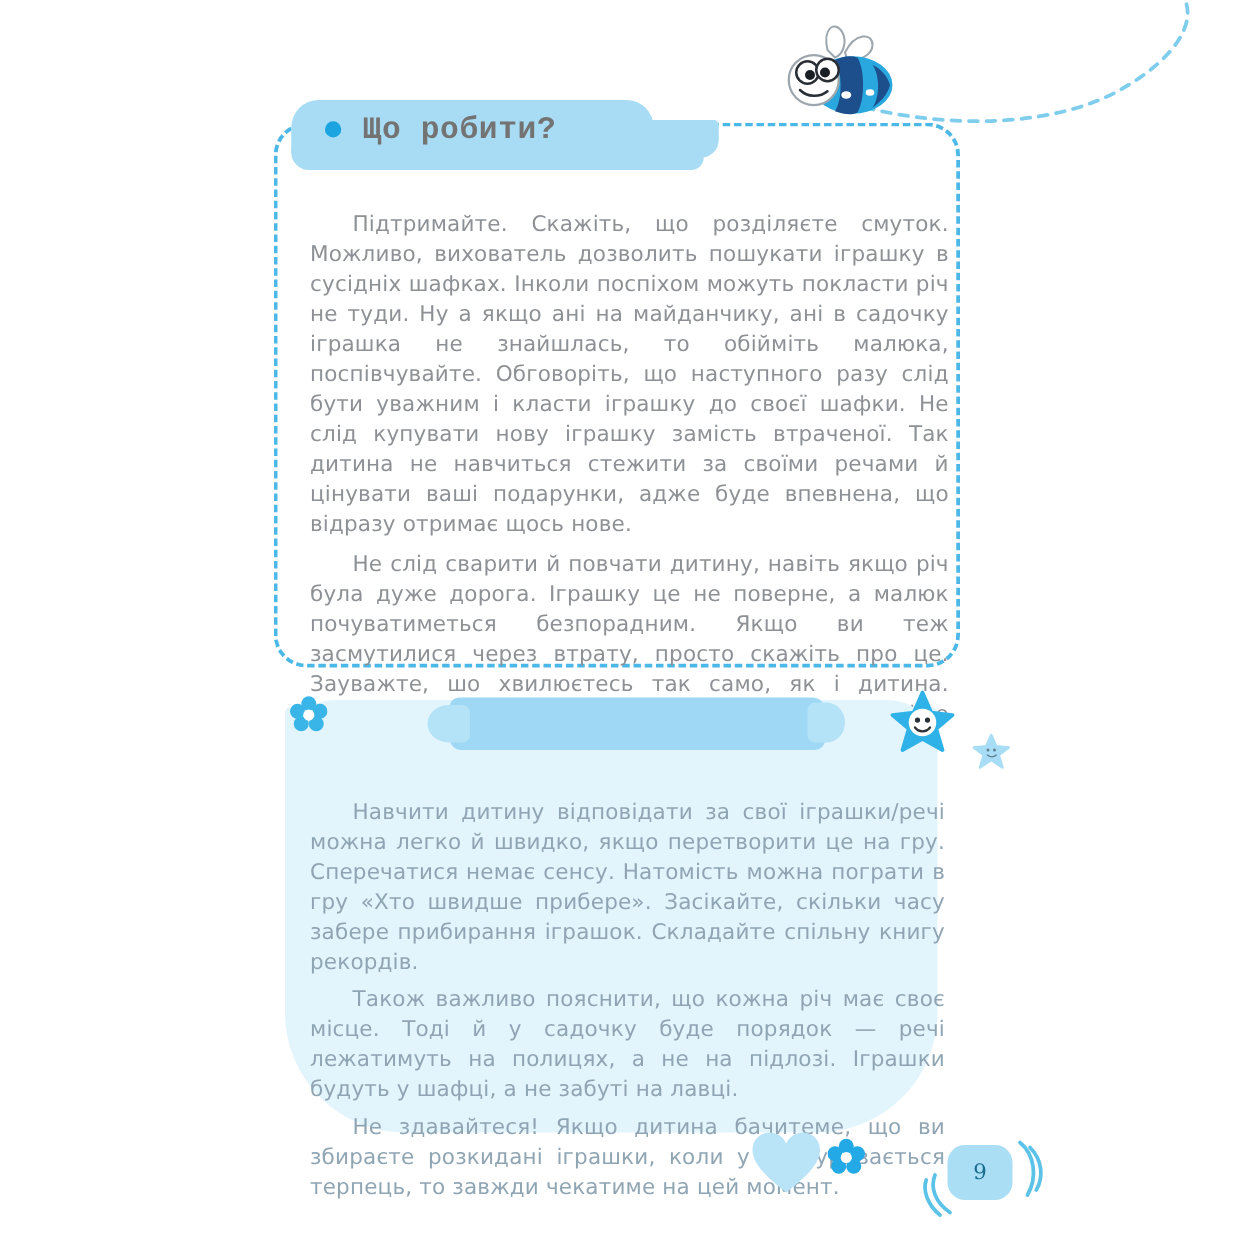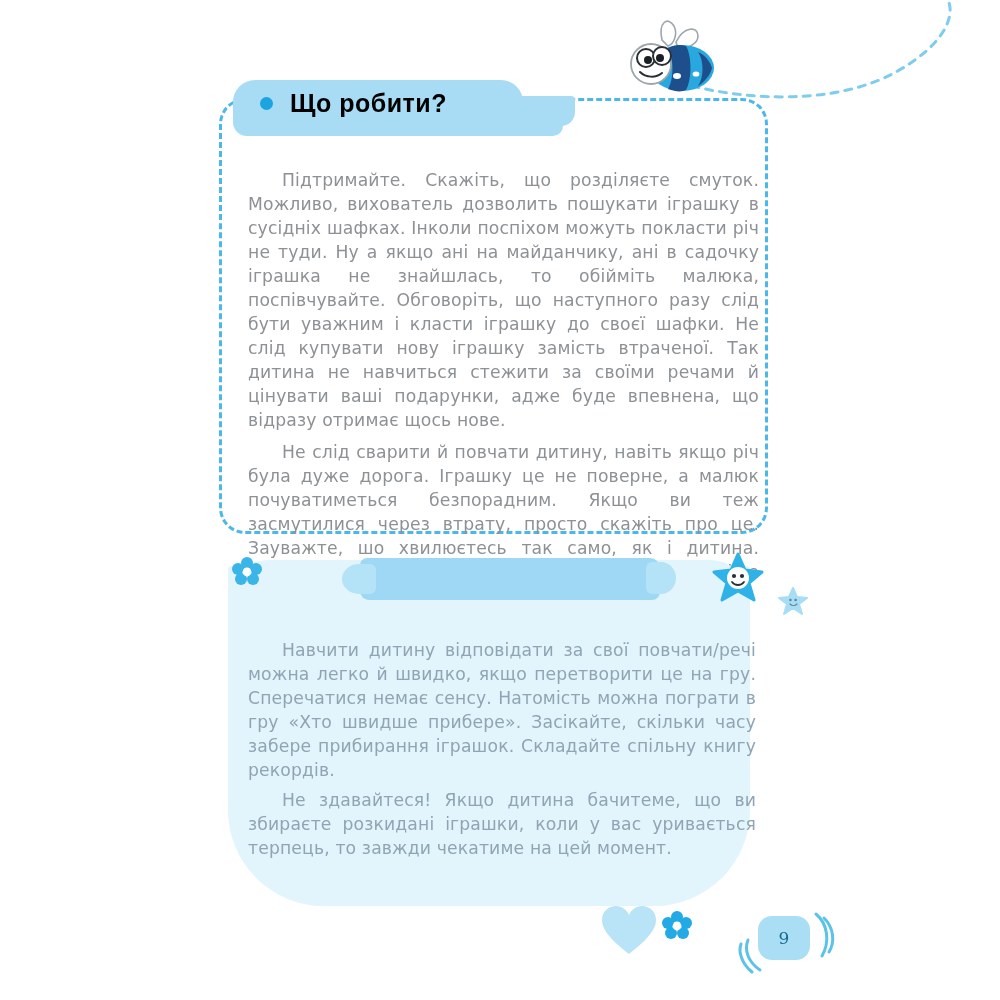--- a/index.html
+++ b/index.html
@@ -71,24 +71,24 @@
     display:flex;align-items:center;
     z-index:6;
   }
   .bullet-dot{
     width:13px;height:13px;border-radius:50%;
     background:#1ba4e0;
     margin-left:27px;margin-right:17px;
     flex:0 0 auto;
   }
   .ribbon-title{
-    font-family:Liberation Sans, sans-serif;
+    font-family:Liberation Mono, monospace;
     font-weight:700;
     font-size:25px;
-    color:#000000;
+    color:#737373;
     letter-spacing:0.5px;
     white-space:nowrap;
   }
 
   
   .body-text{
     position:absolute;
     font-size:17.2px;
     line-height:24px;
     text-align:justify;
@@ -242,21 +242,22 @@
     <p>Підтримайте. Скажіть, що розділяєте смуток. Можливо, вихователь дозволить пошукати іграшку в сусідніх шафках. Інколи поспіхом можуть покласти річ не туди. Ну а якщо ані на майданчику, ані в садочку іграшка не знайшлась, то обійміть малюка, поспівчувайте. Обговоріть, що наступного разу слід бути уважним і класти іграшку до своєї шафки. Не слід купувати нову іграшку замість втраченої. Так дитина не навчиться стежити за своїми речами й цінувати ваші подарунки, адже буде впевнена, що відразу отримає щось нове.</p>
     <p class="p2">Не слід сварити й повчати дитину, навіть якщо річ була дуже дорога. Іграшку це не поверне, а малюк почуватиметься безпорадним. Якщо ви теж засмутилися через втрату, просто скажіть про це. Зауважте, шо хвилюєтесь так само, як і дитина. Домовтеся, що від сьогодні вона буде уважніше ставитися до іграшок і речей.</p>
   </div>
 
   <div class="panel-soft-top"></div>
   <div class="panel-soft"></div>
 
   <div class="brush"></div>
 
   <div class="body-text sec2-text">
-    <p>Навчити дитину відповідати за свої повчати/речі можна легко й швидко, якщо перетворити це на гру. Сперечатися немає сенсу. Натомість можна пограти в гру «Хто швидше прибере». Засікайте, скільки часу забере прибирання іграшок. Складайте спільну книгу рекордів.</p>
+    <p>Навчити дитину відповідати за свої іграшки/речі можна легко й швидко, якщо перетворити це на гру. Сперечатися немає сенсу. Натомість можна пограти в гру «Хто швидше прибере». Засікайте, скільки часу забере прибирання іграшок. Складайте спільну книгу рекордів.</p>
+    <p class="p2">Також важливо пояснити, що кожна річ має своє місце. Тоді й у садочку буде порядок — речі лежатимуть на полицях, а не на підлозі. Іграшки будуть у шафці, а не забуті на лавці.</p>
     <p class="p2">Не здавайтеся! Якщо дитина бачитеме, що ви збираєте розкидані іграшки, коли у вас уривається терпець, то завжди чекатиме на цей момент.</p>
   </div>
 
   <svg class="deco flower-left" viewBox="0 0 30 30">
     <g fill="#39b5e8">
       <circle cx="15" cy="7" r="6"></circle>
       <circle cx="24" cy="13" r="6"></circle>
       <circle cx="21" cy="23" r="6"></circle>
       <circle cx="9" cy="23" r="6"></circle>
       <circle cx="6" cy="13" r="6"></circle>

